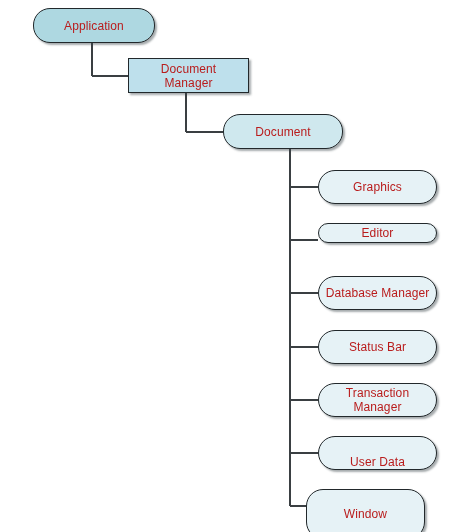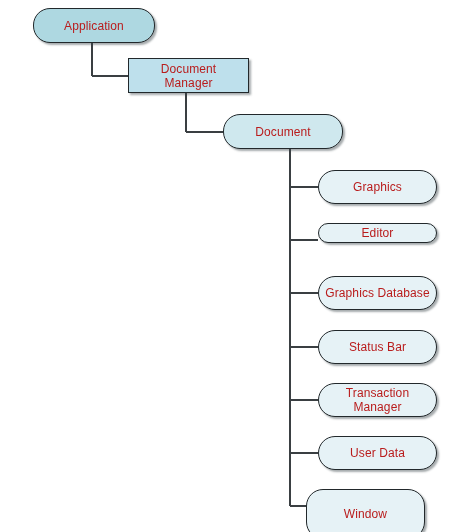--- a/index.html
+++ b/index.html
@@ -82,21 +82,21 @@
       </g>
   </svg>
 
   <div id="node-layer">
       <div class="node root node-rounded" style="left: 33px; top: 8px; width: 122px; height: 35px;"><span class="node-label">Application</span></div>
       <div class="node mid node-rect" style="left: 128px; top: 58px; width: 121px; height: 35px;"><span class="node-label">Document
 Manager</span></div>
       <div class="node branch node-rounded" style="left: 223px; top: 114px; width: 120px; height: 35px;"><span class="node-label">Document</span></div>
       <div class="node leaf node-rounded" style="left: 318px; top: 170px; width: 119px; height: 34px;"><span class="node-label">Graphics</span></div>
       <div class="node leaf node-rounded" style="left: 318px; top: 223px; width: 119px; height: 20px;"><span class="node-label">Editor</span></div>
-      <div class="node leaf node-rounded" style="left: 318px; top: 276px; width: 119px; height: 34px;"><span class="node-label">Graphics Database</span></div>
+      <div class="node leaf node-rounded" style="left: 318px; top: 276px; width: 119px; height: 34px;"><span class="node-label">Database Manager</span></div>
       <div class="node leaf node-rounded" style="left: 318px; top: 330px; width: 119px; height: 34px; align-items: center;"><span class="node-label">Status Bar</span></div>
       <div class="node leaf node-rounded" style="left: 318px; top: 383px; width: 119px; height: 34px;"><span class="node-label">Transaction
 Manager</span></div>
-      <div class="node leaf node-rounded" style="left: 318px; top: 436px; width: 119px; height: 34px;"><span class="node-label">User Data</span></div>
+      <div class="node leaf node-rounded" style="left: 318px; top: 436px; width: 119px; height: 34px; align-items: flex-end;"><span class="node-label">User Data</span></div>
       <div class="node leaf node-rounded" style="left: 306px; top: 489px; width: 119px; height: 50px;"><span class="node-label">Window</span></div>
     </div>
 
 </div>
 
 </body></html>

